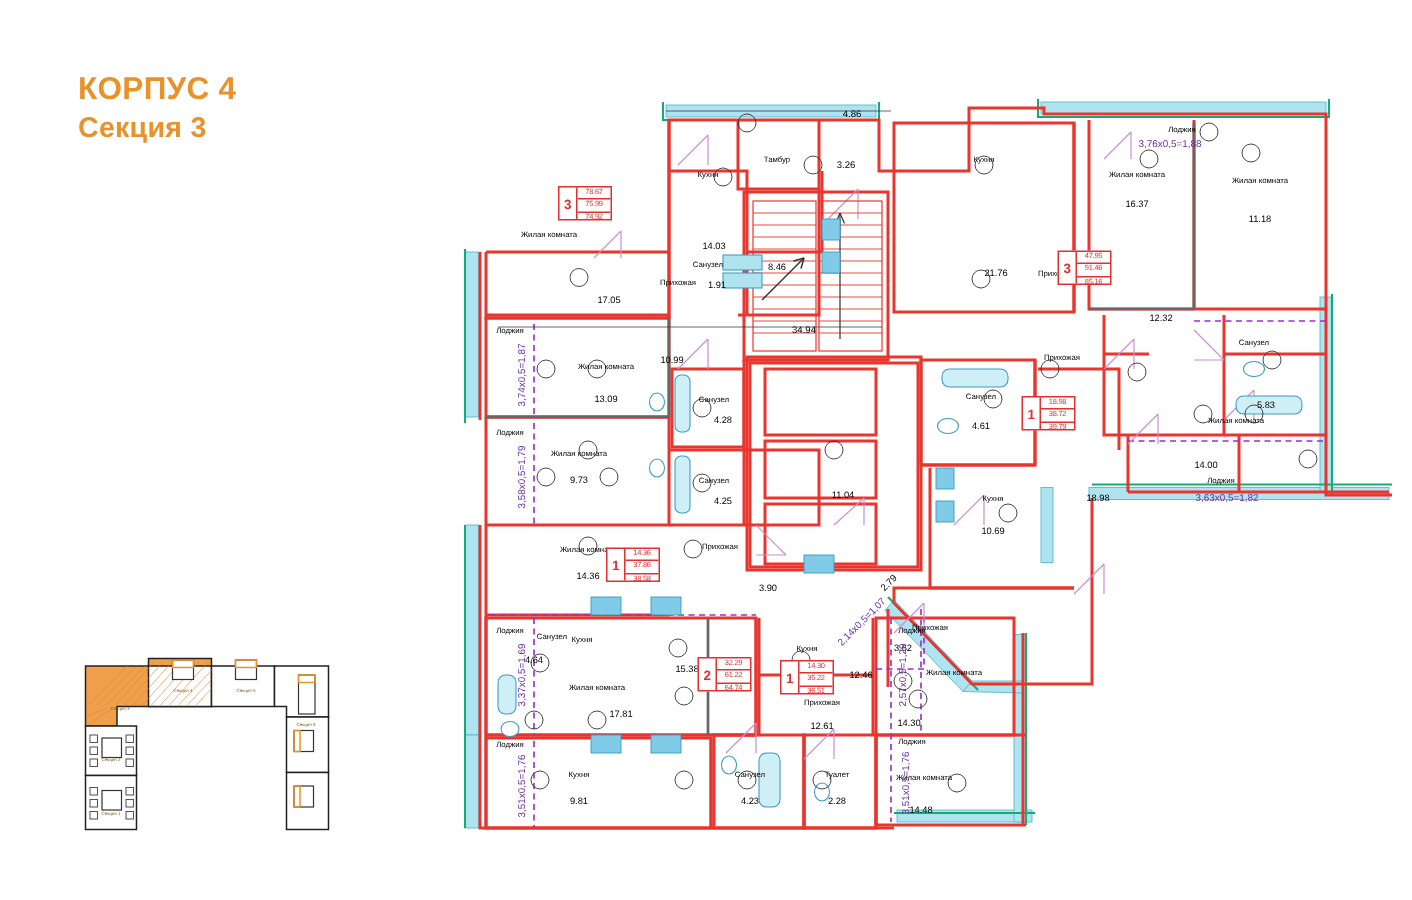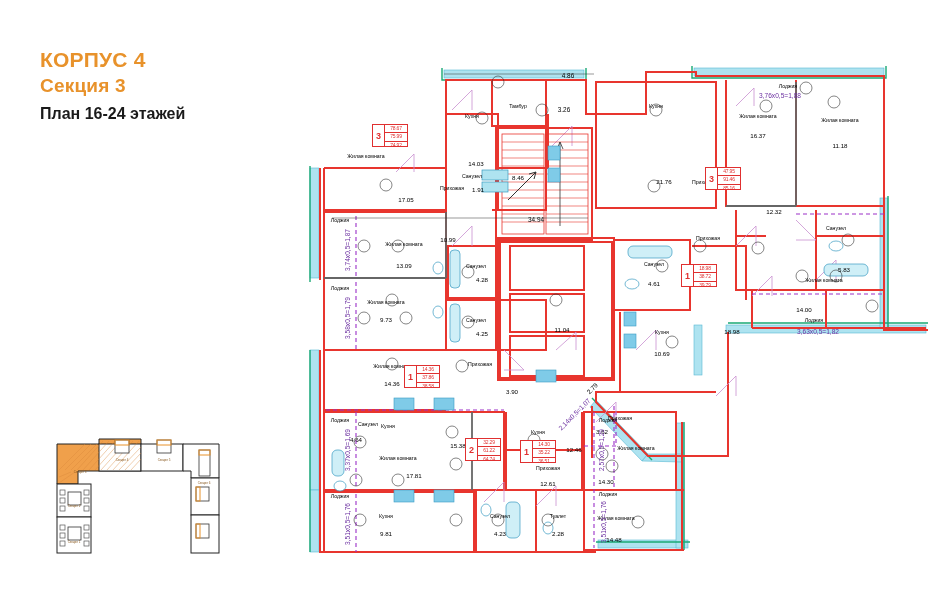--- a/index.html
+++ b/index.html
@@ -1,20 +1,20 @@
 <!DOCTYPE html>
 <html><head>
 <meta charset="utf-8">
 <style>
   html,body{margin:0;padding:0;background:#ffffff;}
   body{width:941px;height:600px;position:relative;overflow:hidden;
        font-family:"Liberation Sans",sans-serif;color:#000;}
 
   
-  #title-block{position:absolute;left:40px;top:46px;}
+  #title-block{position:absolute;left:52px;top:46px;}
   #title-block .l1{font-size:21px;font-weight:bold;color:#E8922B;line-height:27px;letter-spacing:.2px;}
   #title-block .l2{font-size:19px;font-weight:bold;color:#E8922B;line-height:26px;letter-spacing:.2px;}
   #title-block .l3{font-size:16px;font-weight:bold;color:#1a1a1a;line-height:24px;margin-top:3px;}
 
   
   #key-plan{position:absolute;left:53px;top:428px;width:175px;height:140px;}
 
   
   #floor-plan{position:absolute;left:296px;top:50px;width:640px;height:520px;}
   #floor-plan svg{display:block;}
@@ -36,21 +36,20 @@
   .dim-txt{font-size:6.4px;fill:#000;font-family:"Liberation Sans",sans-serif;text-anchor:middle;}
   .log-dim{font-size:6.6px;fill:#6B2FA0;font-family:"Liberation Sans",sans-serif;text-anchor:middle;}
   .kp-lbl{font-size:3px;fill:#8a5a20;font-family:"Liberation Sans",sans-serif;text-anchor:middle;}
 </style>
 </head>
 <body>
 
 <div id="title-block">
   <div class="l1">КОРПУС 4</div>
   <div class="l2">Секция 3</div>
-  <div class="l3">План 16-24 этажей</div>
 </div>
 
 <div id="key-plan">
 <svg width="175" height="140" viewBox="0 0 175 140" xmlns="http://www.w3.org/2000/svg">
   <g stroke="#222" stroke-width="1" fill="#ffffff">
 
     <path d="M4 16 L46 16 L46 11 L88 11 L88 43 L25 43 L25 56 L4 56 Z" fill="#F0A04B"></path>
 
     <rect x="46" y="16" width="42" height="27"></rect>
     <rect x="88" y="16" width="42" height="27"></rect>

